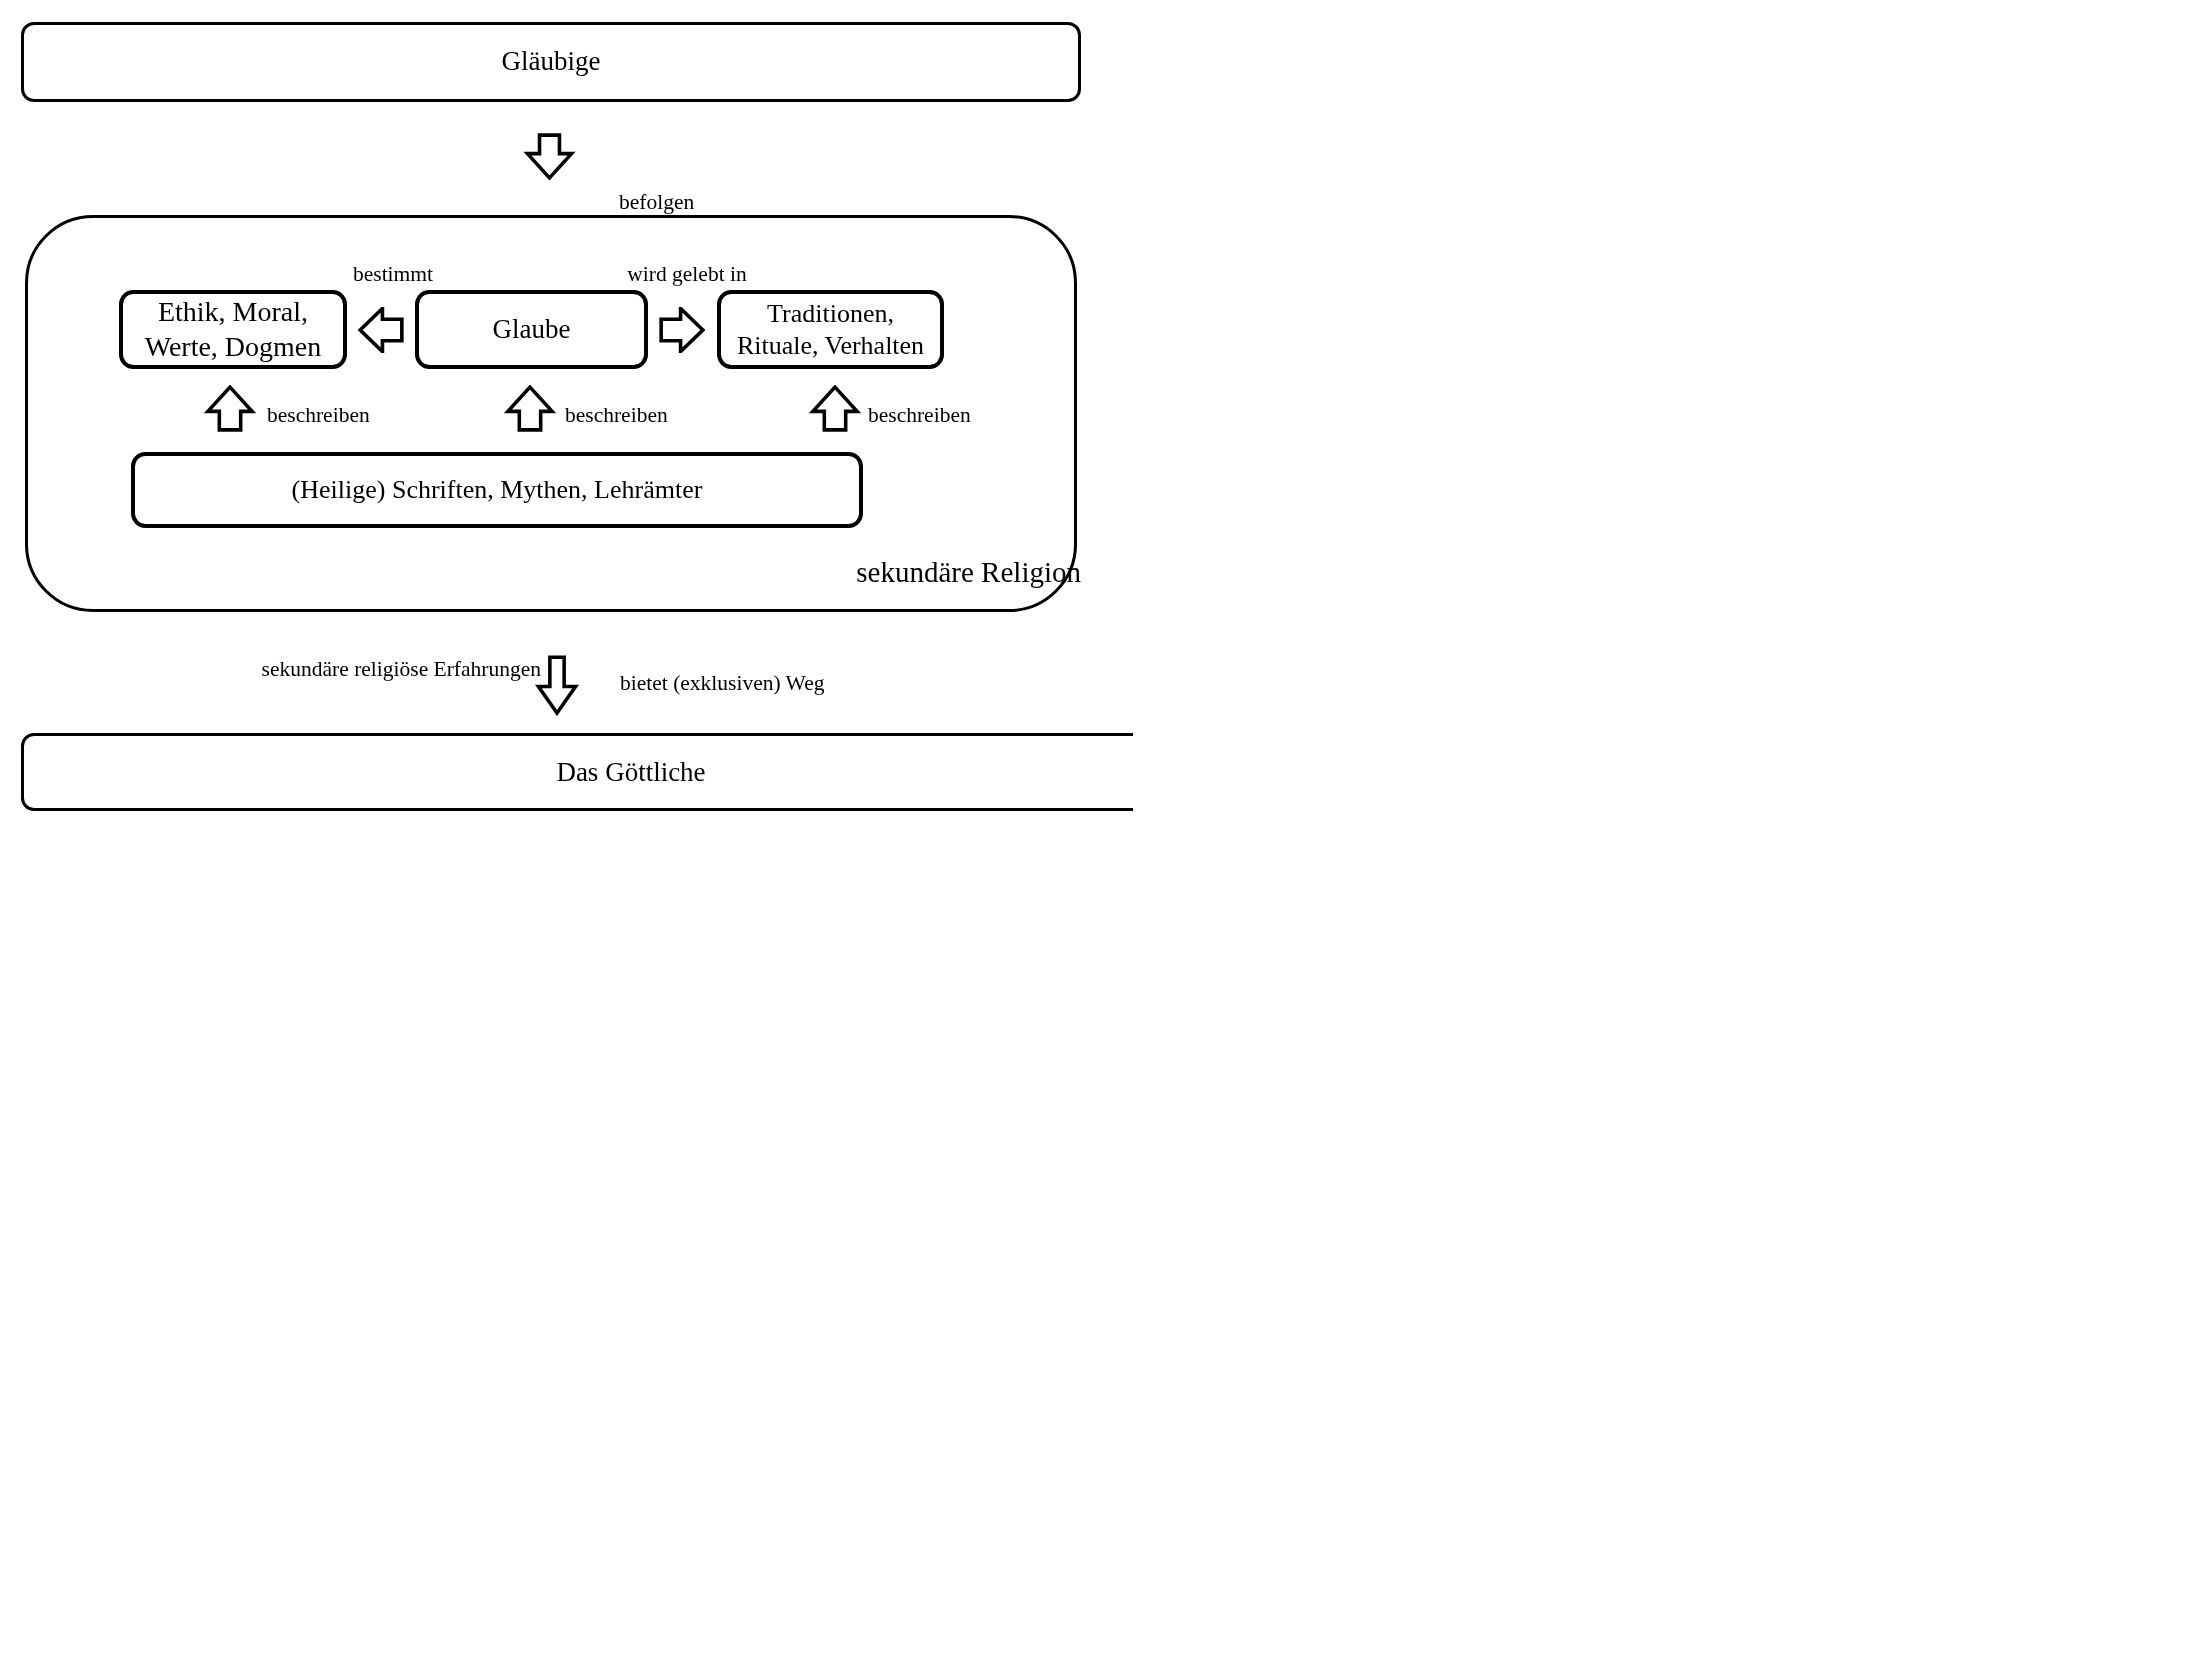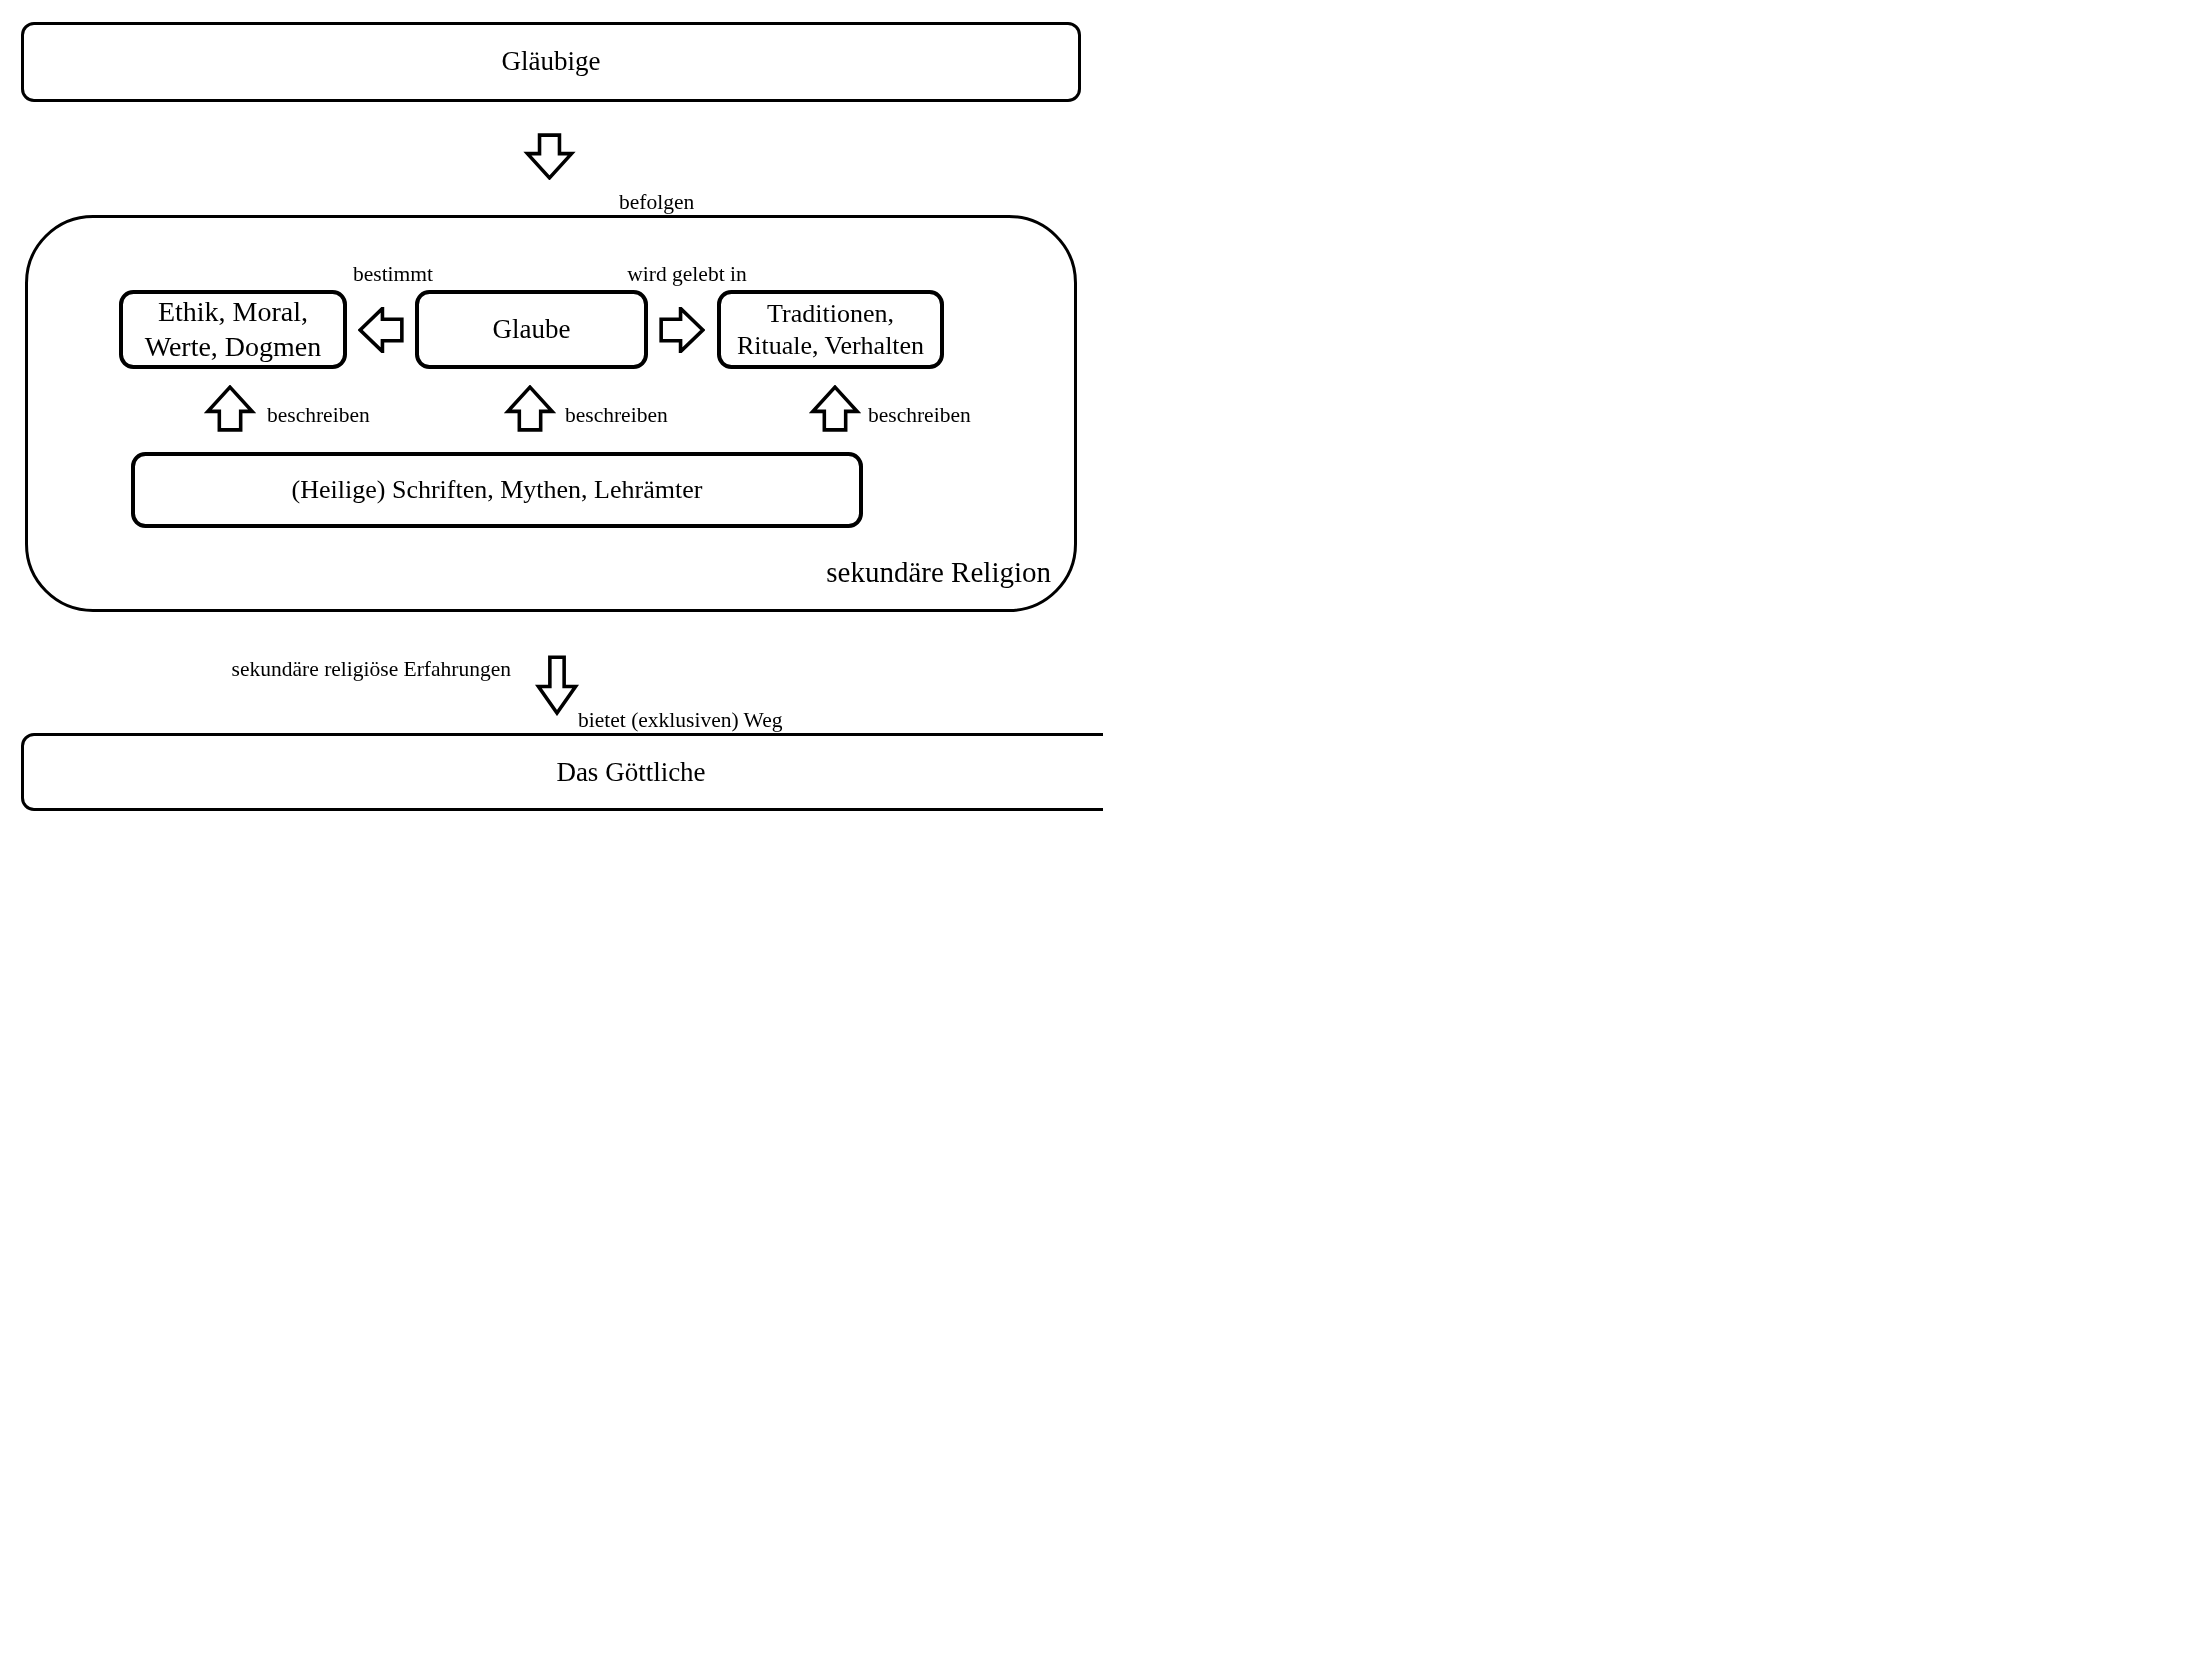--- a/index.html
+++ b/index.html
@@ -8,20 +8,21 @@
     background: #ffffff;
   }
   #page {
     position: relative;
     width: 1103px;
     height: 827px;
     background: #ffffff;
     font-family: "Liberation Serif", serif;
     color: #000000;
     overflow: hidden;
+    padding-left: 30px;
   }
   .abs { position: absolute; }
 
   .node {
     position: absolute;
     background: #ffffff;
     border: 4.3px solid #000000;
     border-radius: 14.4px;
     display: flex;
     align-items: center;
@@ -141,20 +142,20 @@
   </div>
 
   <div id="sek-religion-label">sekundäre Religion</div>
 
   <div class="lbl" style="right:592px; top:656px;">sekundäre religiöse Erfahrungen</div>
   <div class="abs" style="left:532px; top:655px; width:50px; height:61px;">
     <svg class="blockarrow" width="50" height="61" viewBox="0 0 70 85">
       <path d="M25 3 H45 V44 H61 L35 81 L9 44 H25 Z"></path>
     </svg>
   </div>
-  <div class="lbl" style="left:578px; top:670px;margin-top:37px;">bietet (exklusiven) Weg</div>
+  <div class="lbl" style="left:620px; top:670px;">bietet (exklusiven) Weg</div>
 
   <div class="node band" style="left:21px; top:733px; width:1220px; height:78px; border-width:3.6px;">
     <span>Das Göttliche</span>
   </div>
 
 </div>
 
 
 </body></html>

